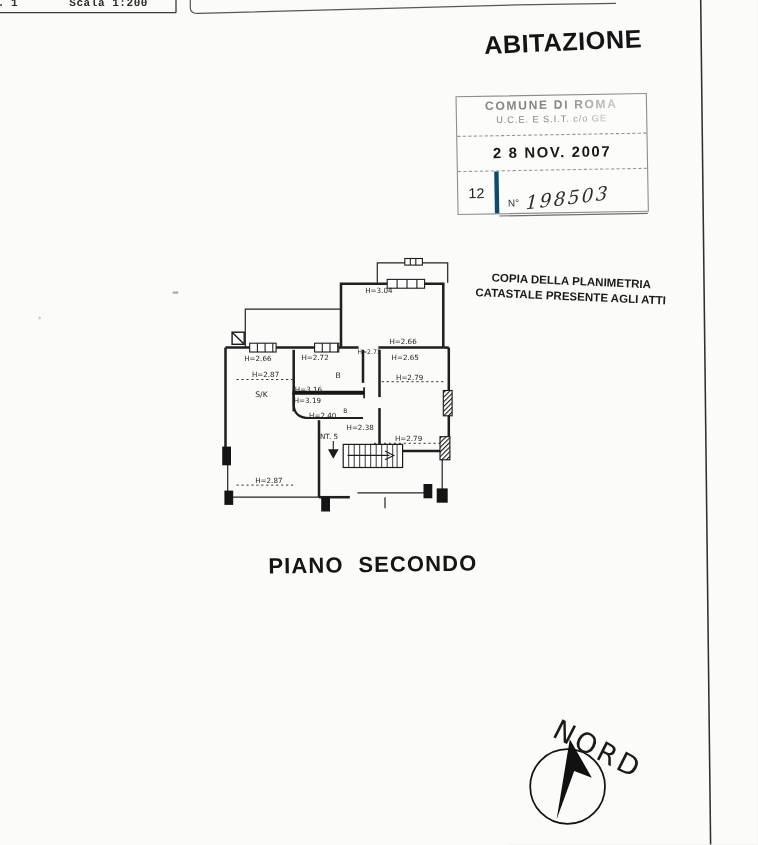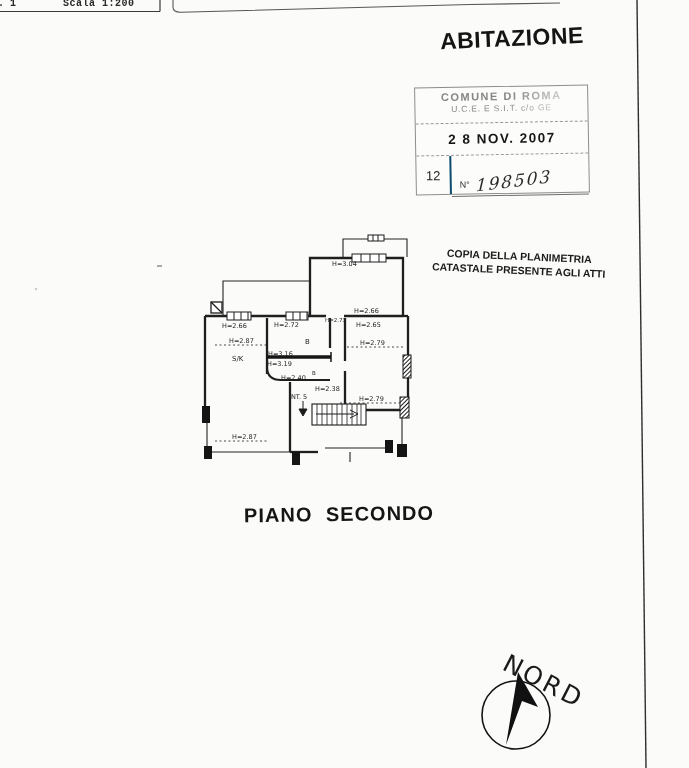--- a/index.html
+++ b/index.html
@@ -19,21 +19,21 @@
          transform:rotate(-1deg);background:rgba(255,255,255,.25);}
   .stamp-office{height:32px;border-bottom:1px dashed #979797;text-align:center;padding-top:3px;
                 color:#868686;}
   .office1{font-size:11px;font-weight:bold;letter-spacing:1.5px;
            -webkit-mask-image:linear-gradient(90deg,#000 55%,rgba(0,0,0,.25) 92%);}
   .office2{font-size:8.5px;letter-spacing:.8px;margin-top:1px;
            -webkit-mask-image:linear-gradient(90deg,#000 55%,rgba(0,0,0,.2) 92%);}
   .stamp-date{height:31px;border-bottom:1px dashed #9a9a9a;display:flex;align-items:center;
               justify-content:center;font-size:13.5px;font-weight:bold;letter-spacing:1.5px;color:#171717;}
   .stamp-row{position:relative;height:38px;display:flex;align-items:center;}
-  .stamp-cell12{width:33px;height:100%;border-right:2px solid #0c4a6e;display:flex;
+  .stamp-cell12{width:33px;height:100%;border-right:4px solid #0c4a6e;display:flex;
                 align-items:center;justify-content:center;font-size:13px;color:#222;}
   .stamp-n{flex:1;height:100%;display:flex;align-items:flex-end;padding:0 6px 4px 8px;
            border-bottom:1px solid #6f6f6f;}
   .n-prefix{font-size:9px;color:#333;margin-right:6px;padding-bottom:2px;}
   .handwritten{font-family:"DejaVu Serif",serif;font-style:italic;font-size:17px;color:#2b2b2b;
                letter-spacing:2px;transform:rotate(-6deg) skewX(-10deg);display:inline-block;}
   
   .notice{left:428px;top:250px;width:182px;text-align:center;font-size:10.5px;font-weight:bold;
           line-height:1.3;transform:rotate(2.5deg);color:#1b1b1b;}
   

